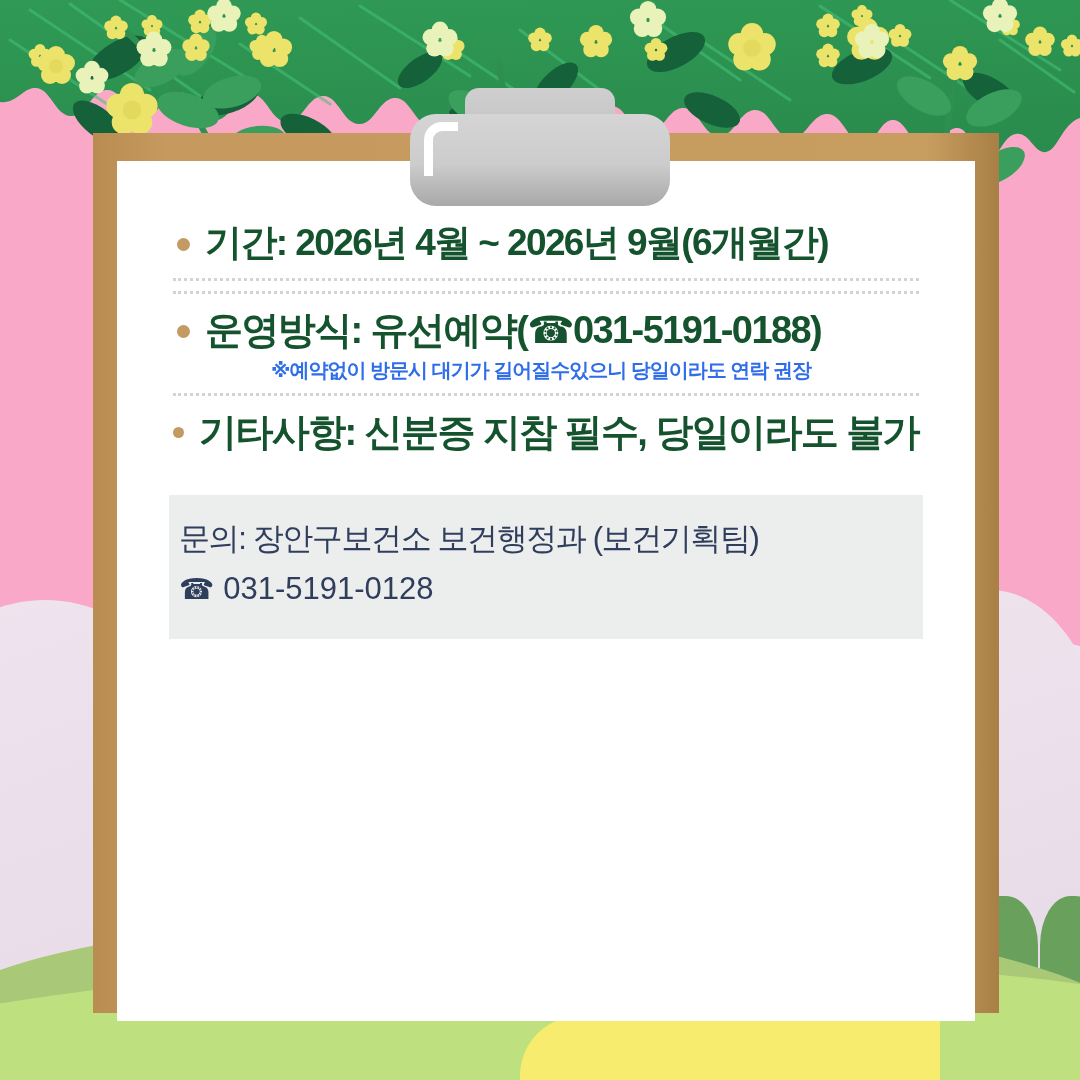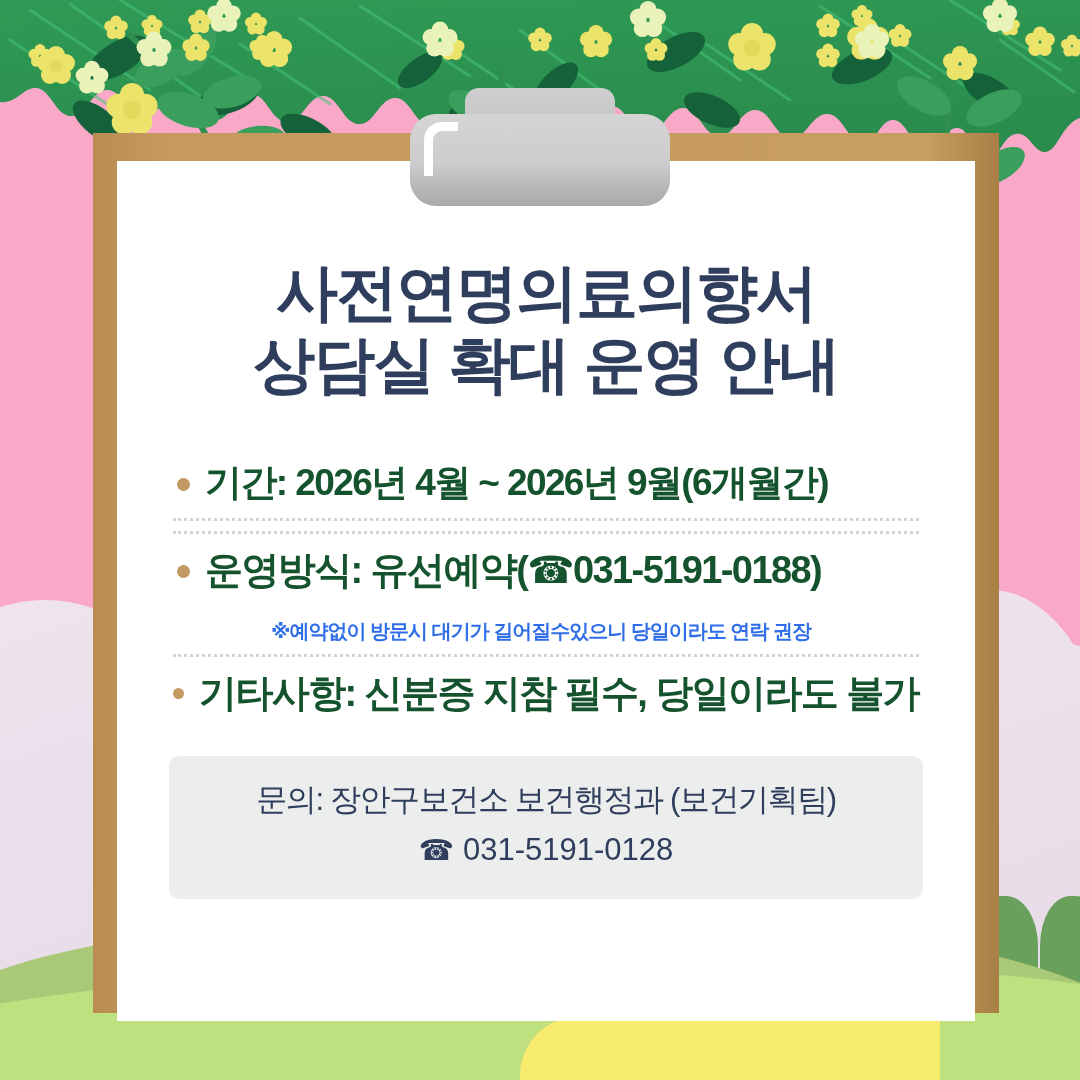--- a/index.html
+++ b/index.html
@@ -149,37 +149,36 @@
   .bullet-row.b3 .bullet-text { font-size:38px; }
   .bullet-row.b4 { padding-left:30px; }
   .bullet-row.b4 .bullet-text { font-size:38px; }
   .bullet-row.b4 .dot { left:4px; width:11px; height:11px; }
 
   .note {
     color:#2f6ee8;
     font-size:20px;
     letter-spacing:-1px;
     text-align:center;
-    margin-top:21px;
+    margin-top:0;
     margin-right:10px;
     font-weight:600;
     white-space:nowrap;
   }
 
   .divider {
     height:0; margin:9px 4px 10px 4px;
     border-top:3px dotted #d3d3d3;
   }
 
   .contact-box {
     margin-top:36px;
     background:#eceded;
     padding:22px 10px 26px 10px;
-    text-align:center;
-    border-radius:10px;
+    text-align:left;
   }
   .contact-line1 {
     color:#2f3e5c; font-size:31px; letter-spacing:-1.4px;
     font-weight:500; line-height:1.45; white-space:nowrap;
   }
   .contact-line2 {
     color:#2f3e5c; font-size:31px; letter-spacing:0px;
     font-weight:400; line-height:1.5; margin-top:4px;
   }
   .tel-glyph { font-size:0.92em; }
@@ -534,22 +533,20 @@
   </div>
 
   <div class="clip-metal">
     <div class="clip-top"></div>
     <div class="clip-body"></div>
     <div class="clip-shine"></div>
   </div>
 
   <div class="content">
 
-    <h1 class="title">사전연명의료의향서
-상담실 확대 운영 안내</h1>
 
     <div class="bullet-list">
 
       <div class="bullet-row b1">
         <span class="dot"></span>
         <div class="bullet-text">기간: 2026년 4월 ~ 2026년 9월(6개월간)</div>
       </div>
 
       <div class="divider"></div>
 

